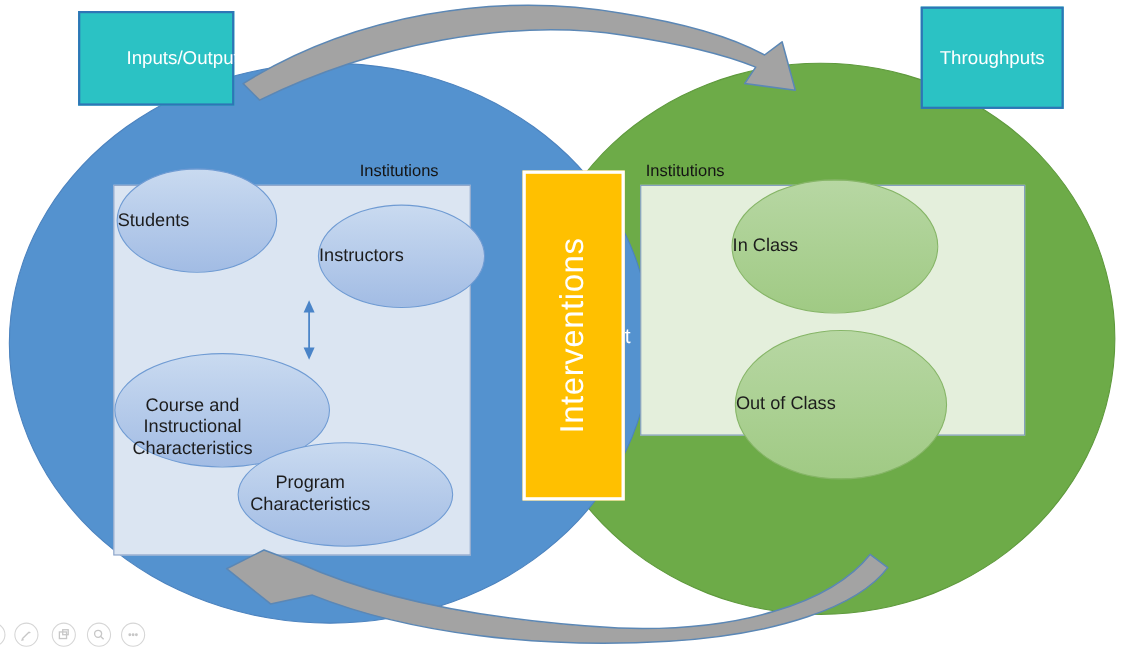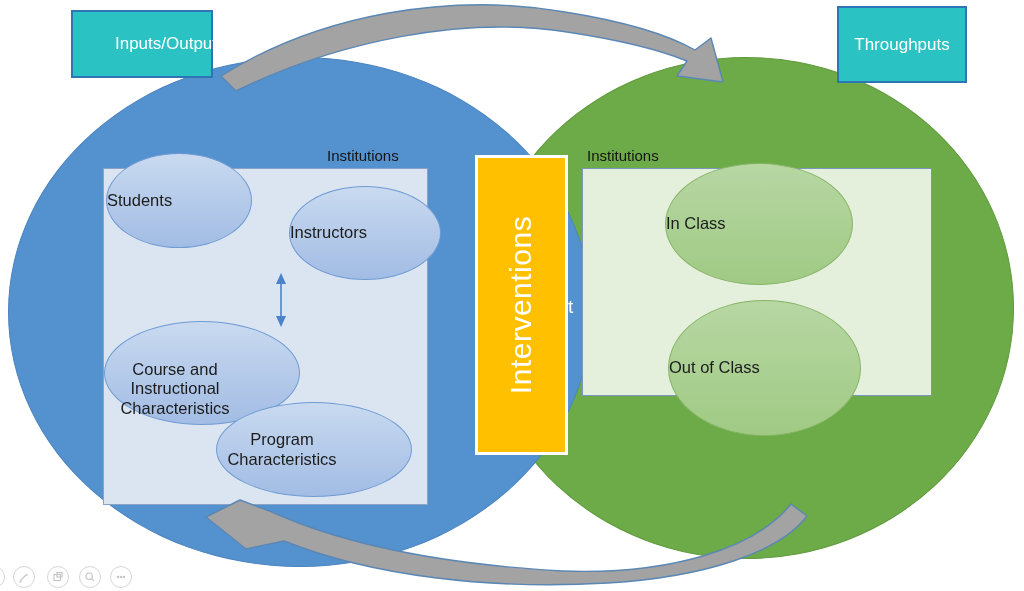--- a/index.html
+++ b/index.html
@@ -73,22 +73,22 @@
     font-size:30px;letter-spacing:0.5px;
   }
   
   #arrows-svg{left:0;top:0;z-index:6;pointer-events:none;}
   
   .teal-box{
     background:#2bc2c4;border:2px solid #2e75b6;box-sizing:border-box;z-index:7;
     display:flex;align-items:center;justify-content:center;color:#fff;
     font-size:17px;
   }
-  #inputs-box{left:71px;top:10px;width:142px;height:68px;padding-left:48px;}
-  #throughputs-box{left:837px;top:6px;width:130px;height:77px;}
+  #inputs-box{left:71px;top:10px;width:142px;height:86px;padding-left:48px;}
+  #throughputs-box{left:837px;top:6px;width:130px;height:93px;}
   
   .tool-icon{
     width:20px;height:20px;border:1px solid #d6d6d6;border-radius:50%;
     display:flex;align-items:center;justify-content:center;z-index:8;
     background:#fff;
   }
   .tool-icon svg{stroke:#c7c7c7;fill:none;stroke-width:1.2;}
 </style>
 </head>
 <body>

